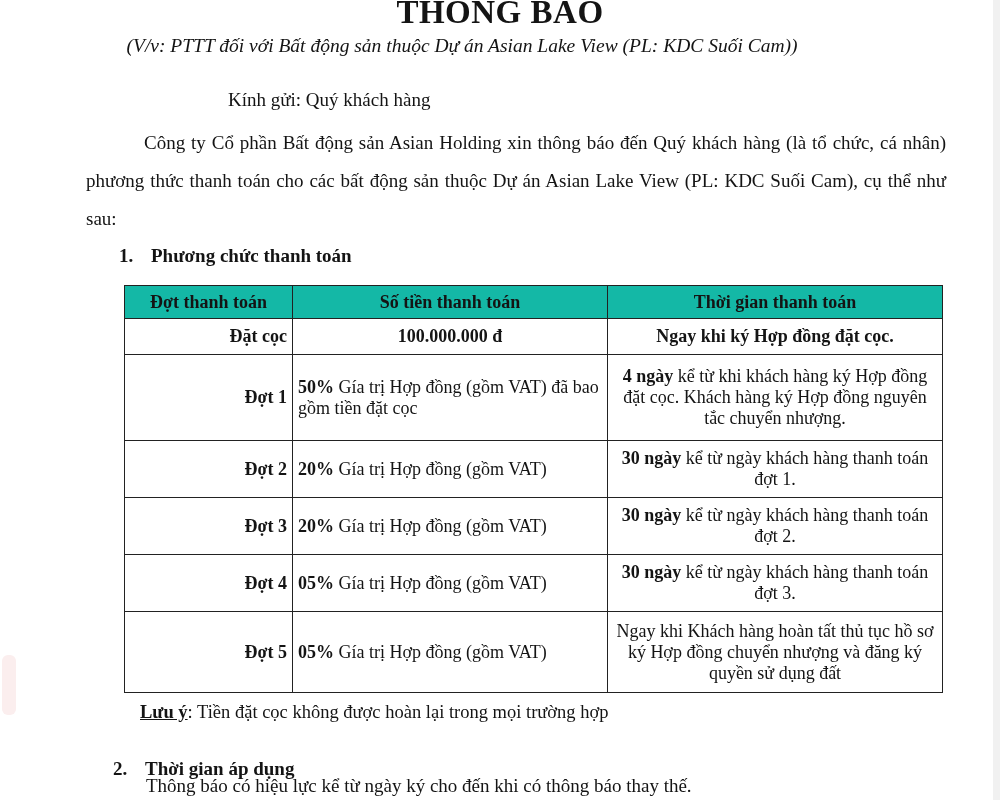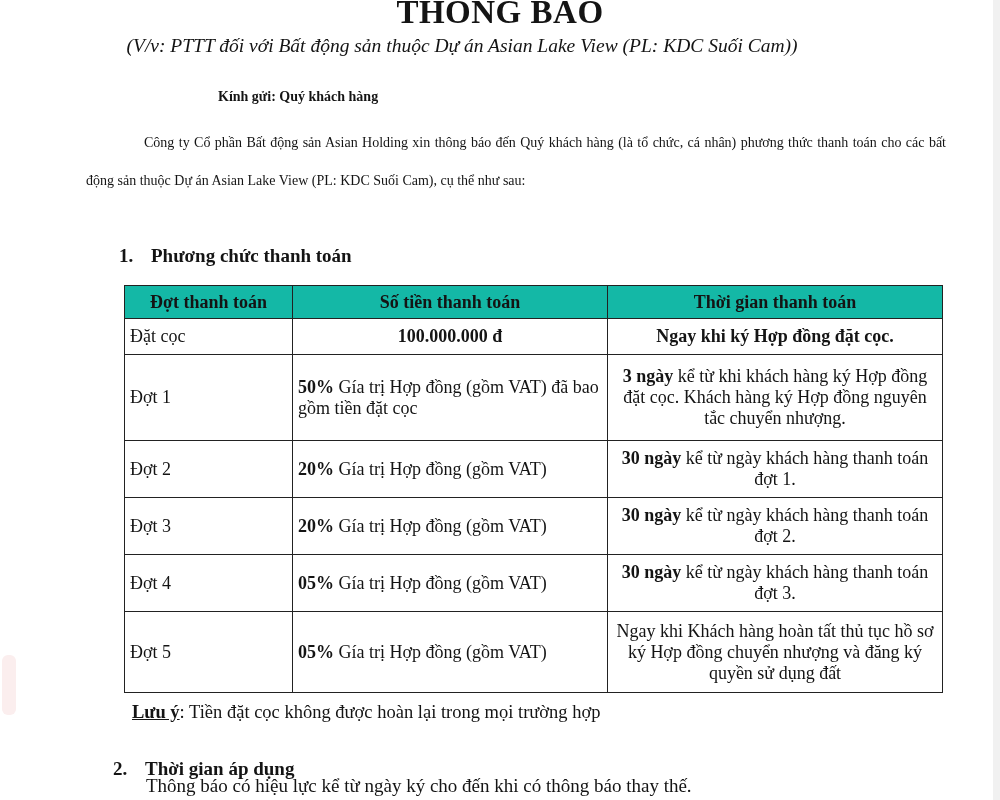--- a/index.html
+++ b/index.html
@@ -20,26 +20,26 @@
   }
   .title {
     position: absolute; top: -6px; left: 0; width: 1000px; text-align: center;
     font-size: 33px; font-weight: bold; letter-spacing: 0.5px;
   }
   .subtitle {
     position: absolute; top: 35px; left: 0; width: 924px; text-align: center;
     font-size: 19.5px; font-style: italic;
   }
   .salutation {
-    position: absolute; top: 89px; left: 218px;
-    font-size: 14px; font-weight: bold;
+    position: absolute; top: 89px; left: 228px;
+    font-size: 19px; font-weight: normal;
   }
   .intro {
     position: absolute; top: 124px; left: 86px; width: 860px;
-    font-size: 14px; line-height: 38px;
+    font-size: 19px; line-height: 38px;
     text-indent: 58px; text-align: justify;
   }
   .section-heading {
     position: absolute; font-size: 19px; font-weight: bold;
   }
   .section-heading .num { display: inline-block; width: 32px; }
   .sec1 { top: 245px; left: 119px; }
   .sec2 { top: 758px; left: 113px; }
   table.pay {
     position: absolute; top: 285px; left: 124px;
@@ -48,35 +48,35 @@
   }
   table.pay th, table.pay td {
     border: 1.6px solid #222;
     padding: 0 5px;
     vertical-align: middle;
     line-height: 21px;
   }
   table.pay th {
     background: #14b8a6; font-weight: bold; text-align: center; height: 32px;
   }
-  .c1 { width: 157px; text-align: left; }
+  .c1 { width: 157px; text-align: right; font-weight: bold; }
   .c2 { width: 304px; text-align: left; }
   .c3 { text-align: center; }
   td.c2 { vertical-align: middle; }
   td.top { vertical-align: top; padding-top: 6px; }
   .r0 td { height: 35px; }
   .r1 td { height: 85px; }
   .r2 td, .r3 td, .r4 td { height: 56px; }
   .r5 td { height: 80px; }
   b.pct { font-weight: bold; }
   .bold-cell { font-weight: bold; text-align: center; }
   .note {
     position: absolute; top: 702px; left: 132px; font-size: 18.5px;
   }
-  .note .lbl { text-decoration: underline; font-weight: bold; }
+  .note .lbl { text-decoration: underline; font-weight: bold; margin-left: 8px; }
   .effective {
     position: absolute; top: 775px; left: 146px; font-size: 19px;
   }
 </style>
 </head>
 <body>
 
 <div class="edge-strip"></div>
 <div class="left-smudge"></div>
 
@@ -99,21 +99,21 @@
   </thead>
   <tbody>
     <tr class="r0">
       <td class="c1">Đặt cọc</td>
       <td class="c2 bold-cell">100.000.000 đ</td>
       <td class="c3 bold-cell">Ngay khi ký Hợp đồng đặt cọc.</td>
     </tr>
     <tr class="r1">
       <td class="c1">Đợt 1</td>
       <td class="c2 top"><b class="pct">50%</b><span> Gía trị Hợp đồng (gồm VAT) đã bao gồm tiền đặt cọc</span></td>
-      <td class="c3 top"><b>3 ngày</b><span> kể từ khi khách hàng ký Hợp đồng  đặt cọc. Khách hàng ký Hợp đồng nguyên tắc chuyển nhượng.</span></td>
+      <td class="c3 top"><b>4 ngày</b><span> kể từ khi khách hàng ký Hợp đồng  đặt cọc. Khách hàng ký Hợp đồng nguyên tắc chuyển nhượng.</span></td>
     </tr>
     <tr class="r2">
       <td class="c1">Đợt 2</td>
       <td class="c2"><b class="pct">20%</b><span> Gía trị Hợp đồng (gồm VAT)</span></td>
       <td class="c3"><b>30 ngày</b><span> kể từ ngày khách hàng thanh toán đợt 1.</span></td>
     </tr>
     <tr class="r3">
       <td class="c1">Đợt 3</td>
       <td class="c2"><b class="pct">20%</b><span> Gía trị Hợp đồng (gồm VAT)</span></td>
       <td class="c3"><b>30 ngày</b><span> kể từ ngày khách hàng thanh toán đợt 2.</span></td>

